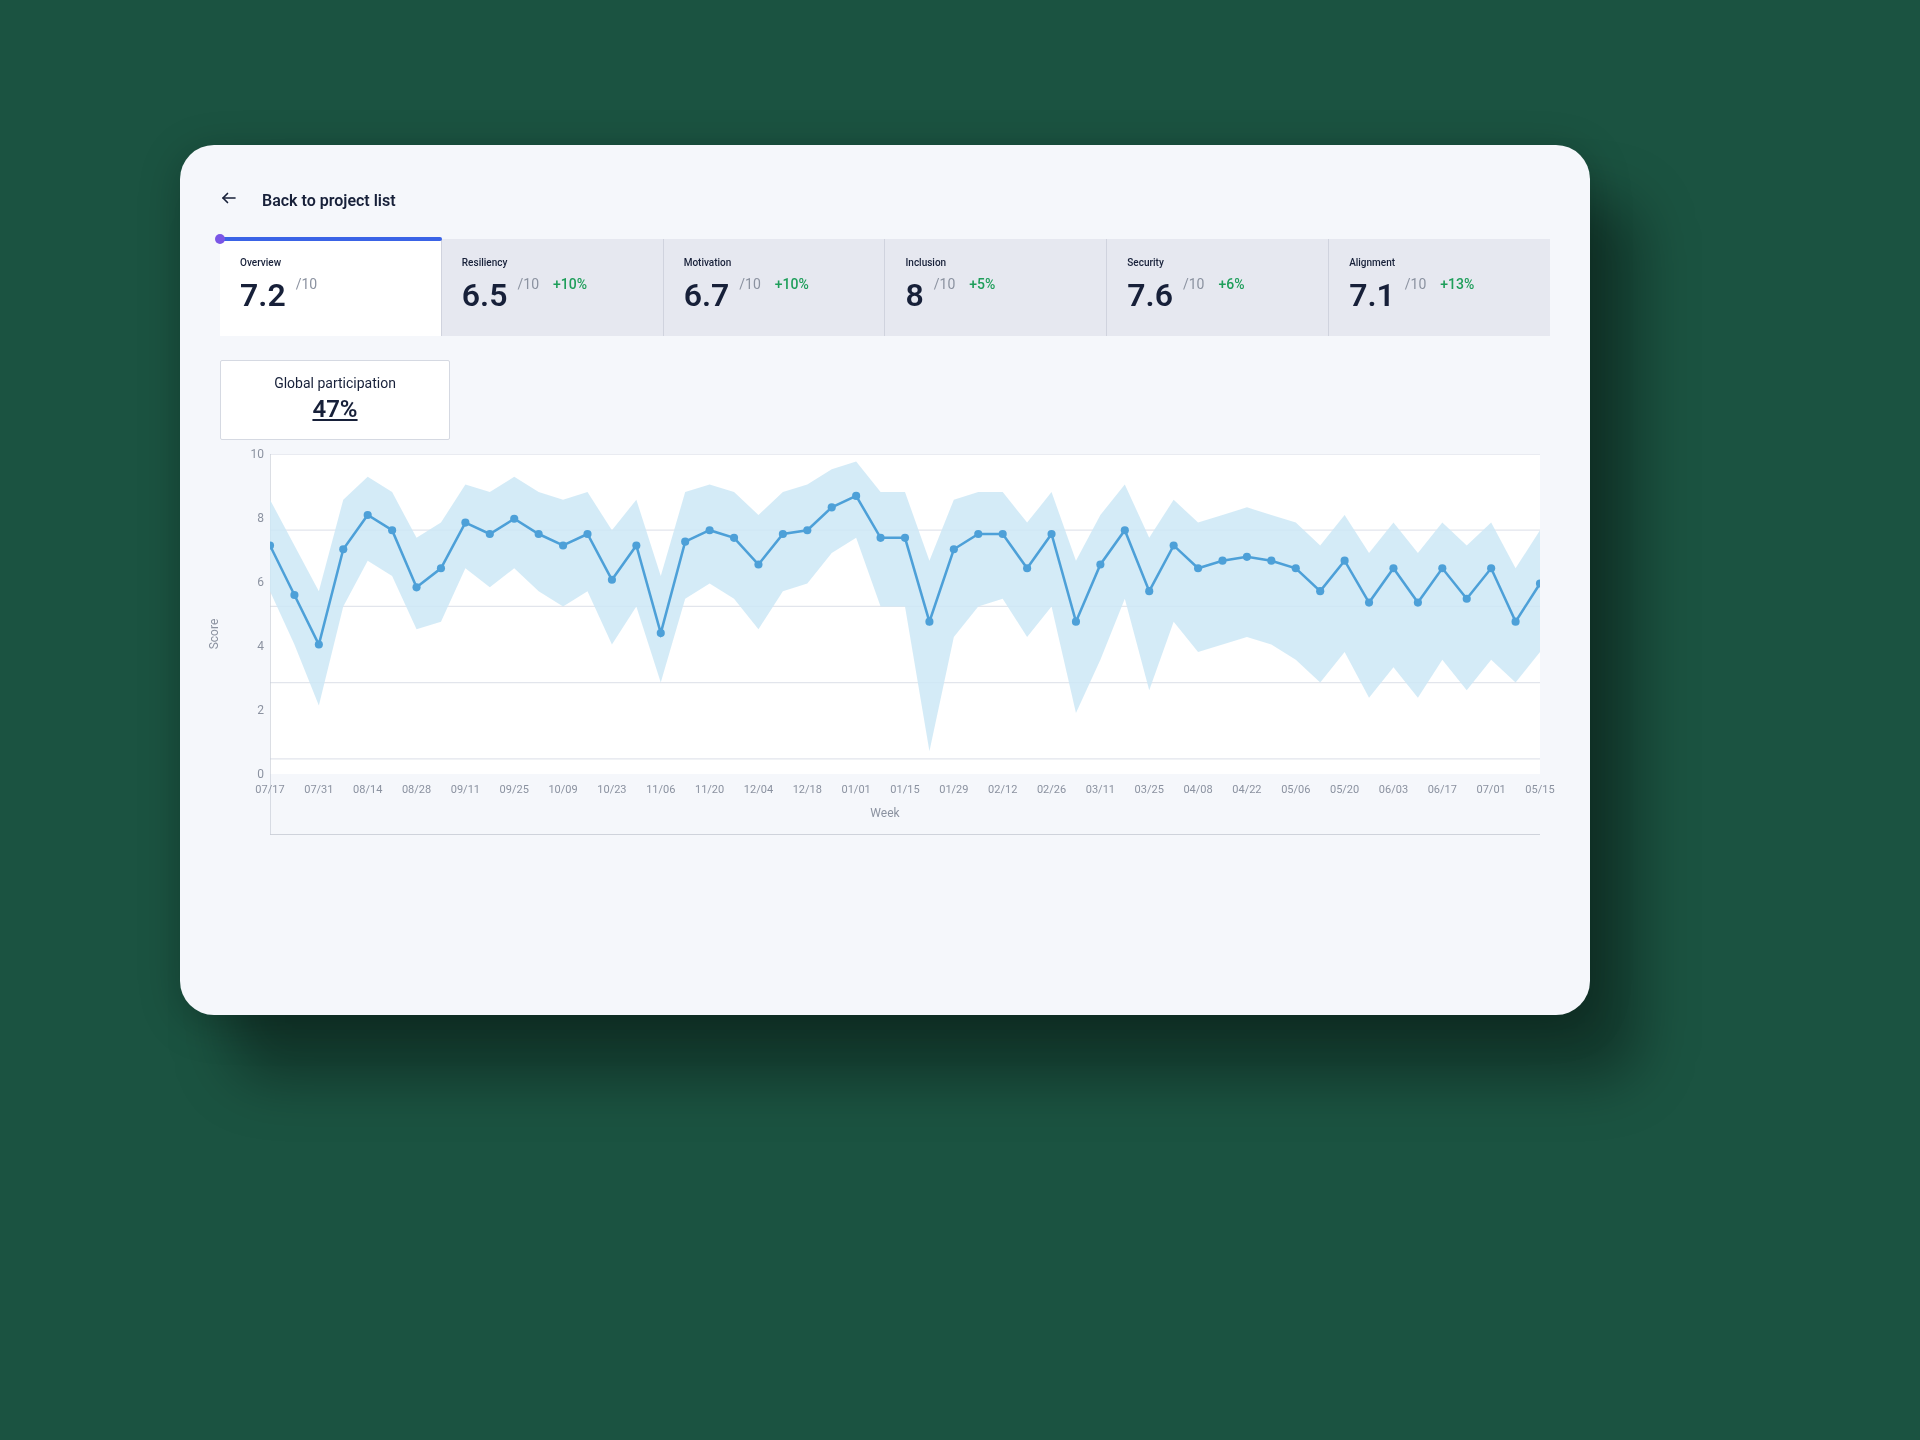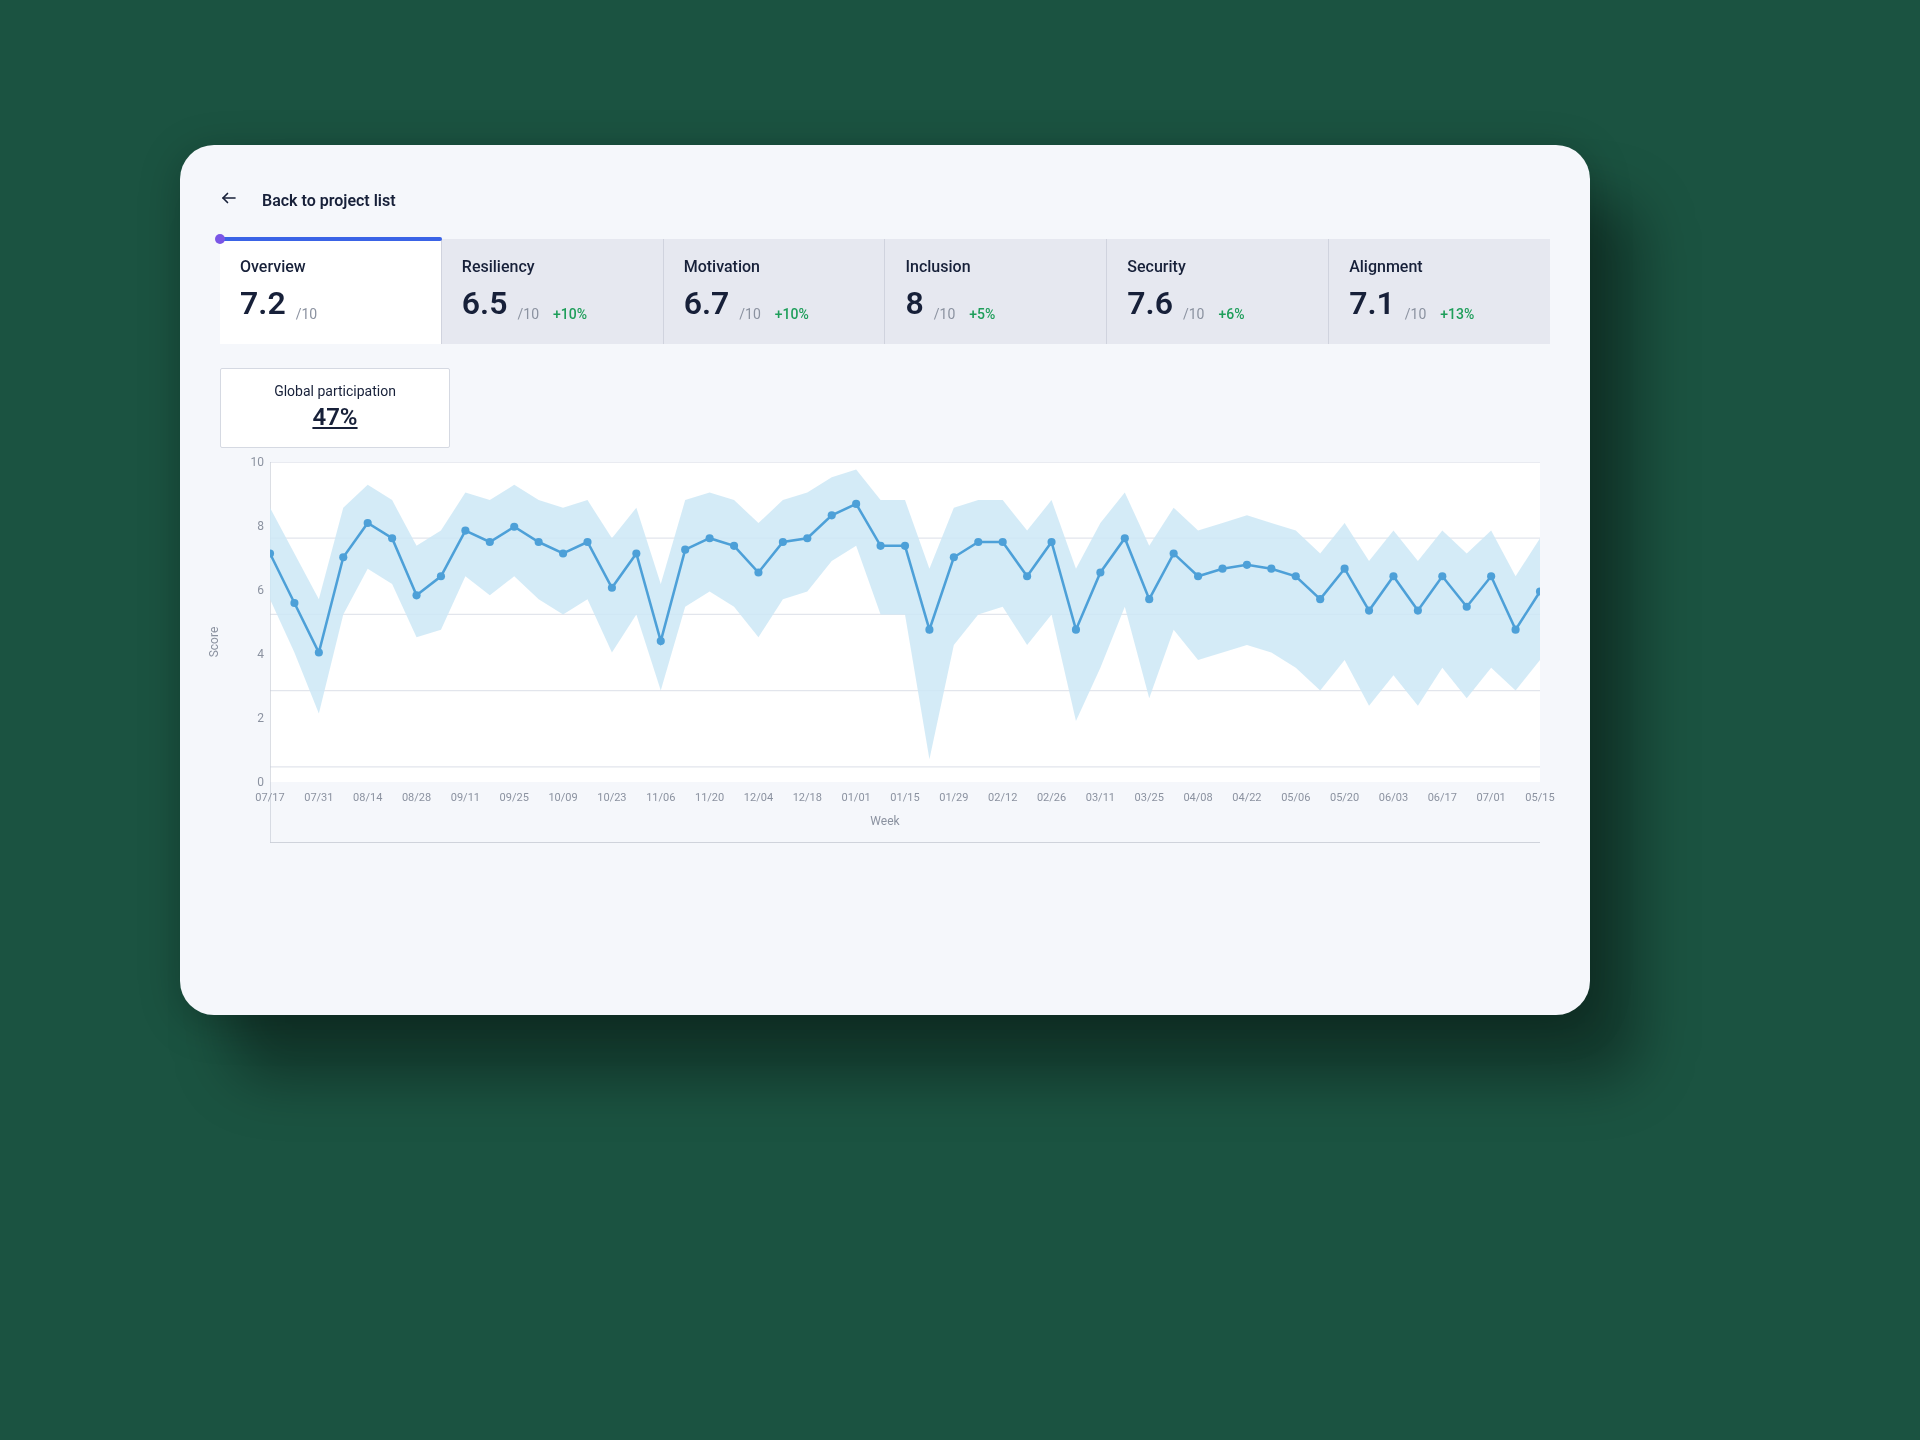--- a/index.html
+++ b/index.html
@@ -53,22 +53,22 @@
   .tab:last-child{border-right:none;}
   .tab.active{background:var(--panel-inner);}
   .tab.active::before{
     content:"";position:absolute;top:-2px;left:0;height:4px;width:calc(100%/6);
     background:var(--accent);border-radius:2px;
   }
   .tab.active::after{
     content:"";position:absolute;top:-5px;left:-5px;width:10px;height:10px;border-radius:50%;
     background:var(--accent2);
   }
-  .tab .tab-label{font-size:16px;color:var(--ink);font-weight:500;}
-  .score-row{display:flex;align-items:flex-end;gap:10px;margin-top:8px;}
+  .tab .tab-label{font-size:10px;color:var(--ink);font-weight:500;}
+  .score-row{display:flex;align-items:flex-start;gap:10px;margin-top:8px;}
   .score{font-size:32px;font-weight:600;color:var(--ink);}
   .denom{font-size:14px;color:var(--ink-light);}
   .delta{font-size:14px;color:var(--pos);font-weight:500;margin-left:4px;}
   
   .part-card{
     margin-top:24px;background:var(--panel-inner);border:1px solid var(--border);
     width:230px;padding:14px 0 16px 0;text-align:center;border-radius:2px;
   }
   .part-card .lbl{font-size:14px;color:var(--ink);}
   .part-card .val{font-size:24px;font-weight:600;color:var(--ink);margin-top:4px;text-decoration:underline;}

